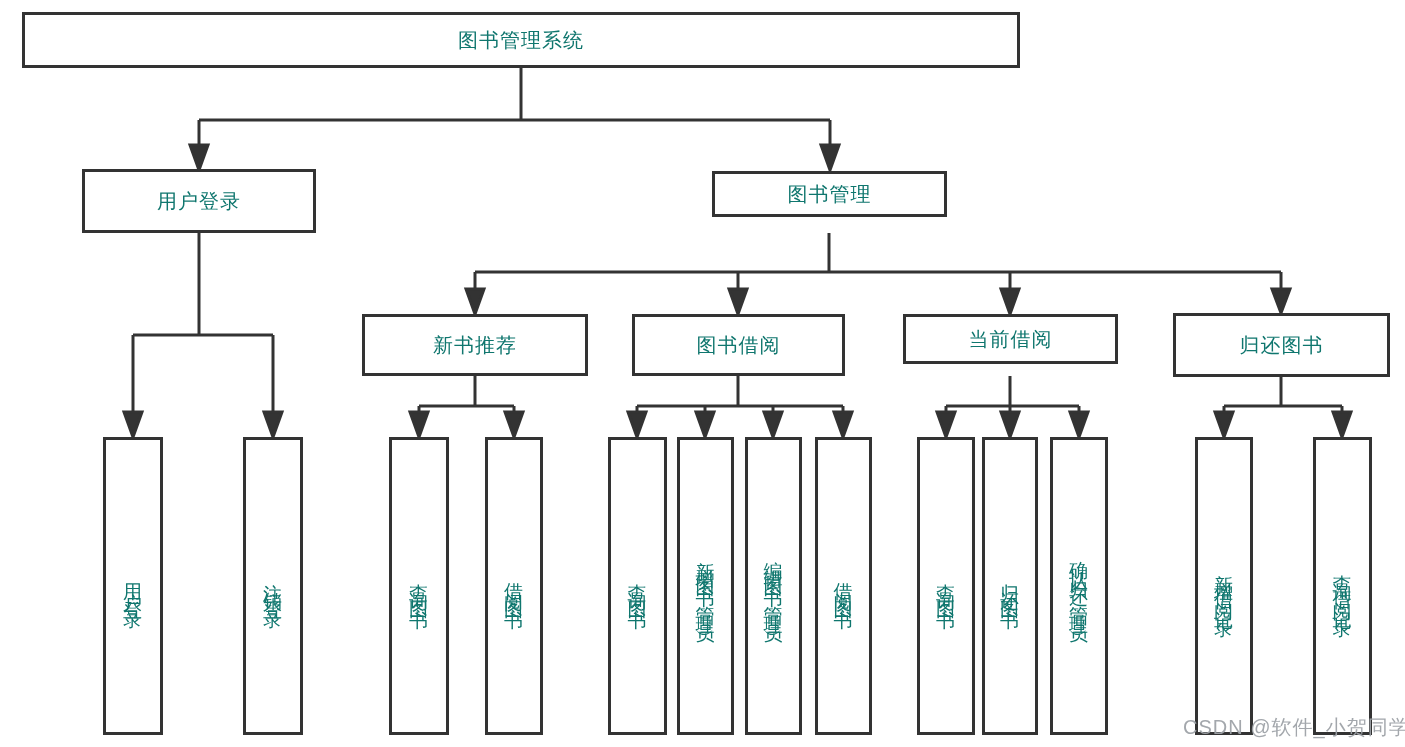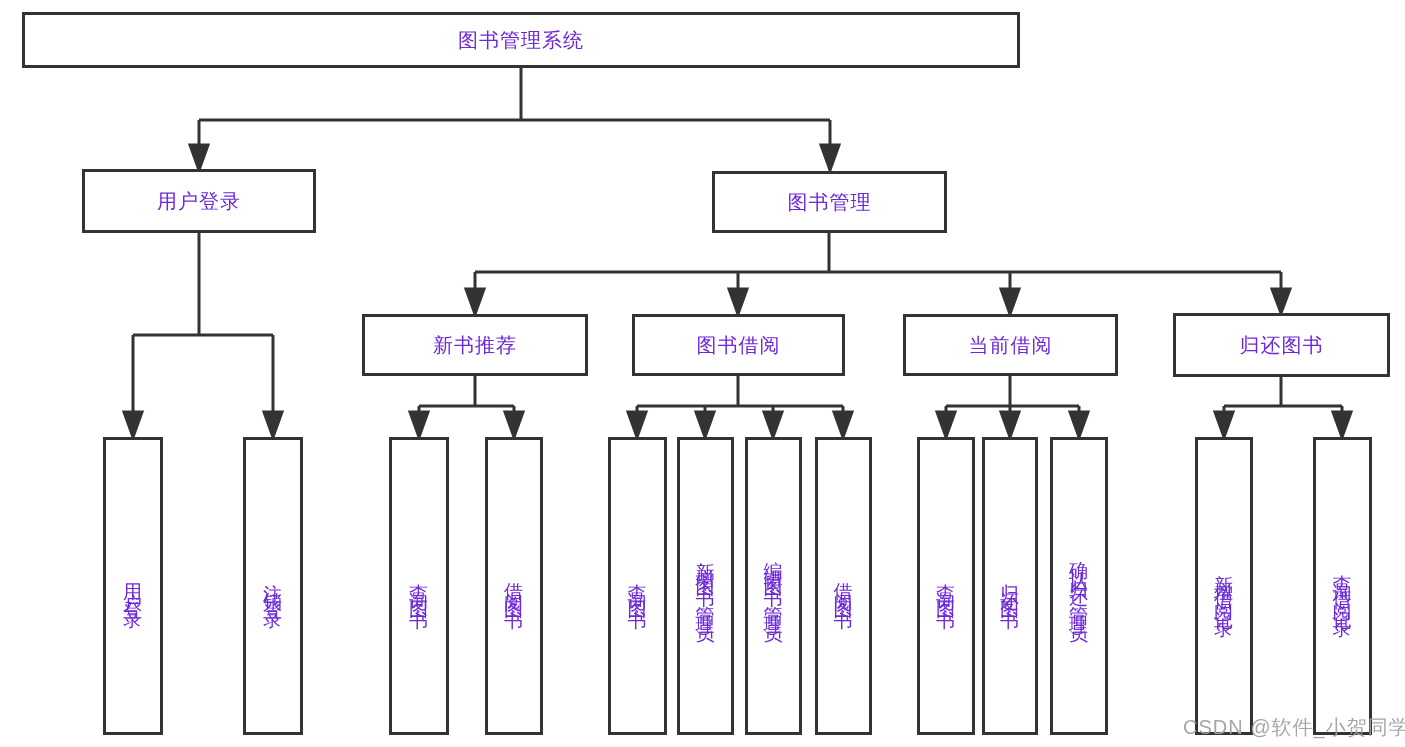--- a/index.html
+++ b/index.html
@@ -19,44 +19,44 @@
     position: absolute;
     left: 0; top: 0;
     width: 1405px;
     height: 747px;
   }
   .node {
     position: absolute;
     box-sizing: border-box;
     background: #ffffff;
     border: 3px solid #333333;
-    color: #6d28d9;
+    color: #0f766e;
     display: flex;
     align-items: center;
     justify-content: center;
     font-size: 20px;
     letter-spacing: 1px;
     white-space: nowrap;
   }
   .leaf {
     font-size: 19px;
   }
   .leaf .vtext {
     writing-mode: vertical-rl;
     text-orientation: mixed;
     letter-spacing: 9px;
     line-height: 1;
   }
   
   .n-root  { left: 22px;   top: 12px;  width: 998px; height: 56px; }
   .n-l2-0  { left: 82px;   top: 169px; width: 234px; height: 64px; }
-  .n-l2-1  { left: 712px;  top: 171px; width: 235px; height: 62px; }
+  .n-l2-1  { left: 712px;  top: 171px; width: 235px; height: 46px; }
   .n-l3-0  { left: 362px;  top: 314px; width: 226px; height: 62px; }
   .n-l3-1  { left: 632px;  top: 314px; width: 213px; height: 62px; }
-  .n-l3-2  { left: 903px;  top: 314px; width: 215px; height: 62px; }
+  .n-l3-2  { left: 903px;  top: 314px; width: 215px; height: 50px; }
   .n-l3-3  { left: 1173px; top: 313px; width: 217px; height: 64px; }
   .n-lf-0  { left: 103px;  top: 437px; width: 60px; height: 298px; }
   .n-lf-1  { left: 243px;  top: 437px; width: 60px; height: 298px; }
   .n-lf-2  { left: 389px;  top: 437px; width: 60px; height: 298px; }
   .n-lf-3  { left: 485px;  top: 437px; width: 58px; height: 298px; }
   .n-lf-4  { left: 608px;  top: 437px; width: 59px; height: 298px; }
   .n-lf-5  { left: 677px;  top: 437px; width: 57px; height: 298px; }
   .n-lf-6  { left: 745px;  top: 437px; width: 57px; height: 298px; }
   .n-lf-7  { left: 815px;  top: 437px; width: 57px; height: 298px; }
   .n-lf-8  { left: 917px;  top: 437px; width: 58px; height: 298px; }

